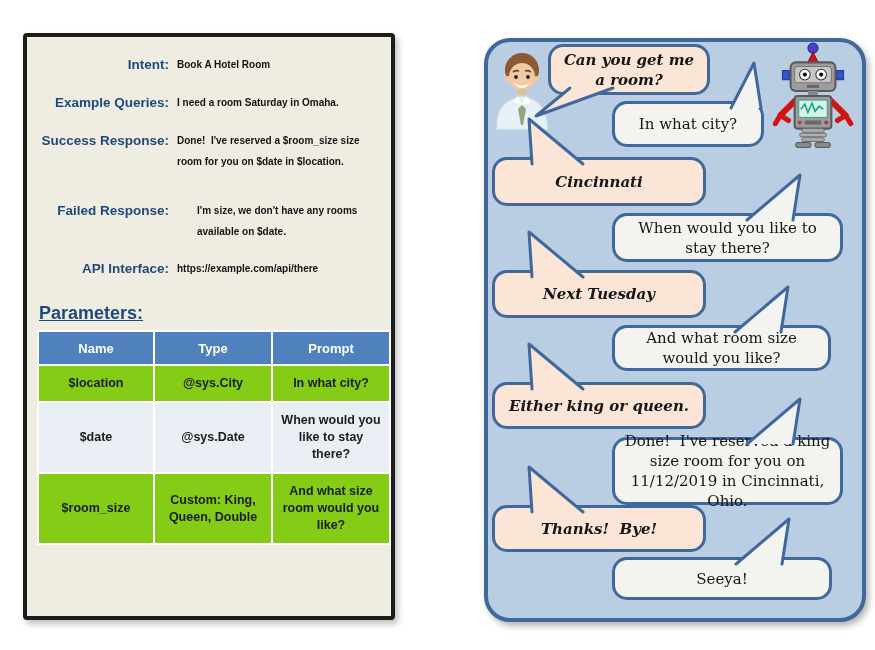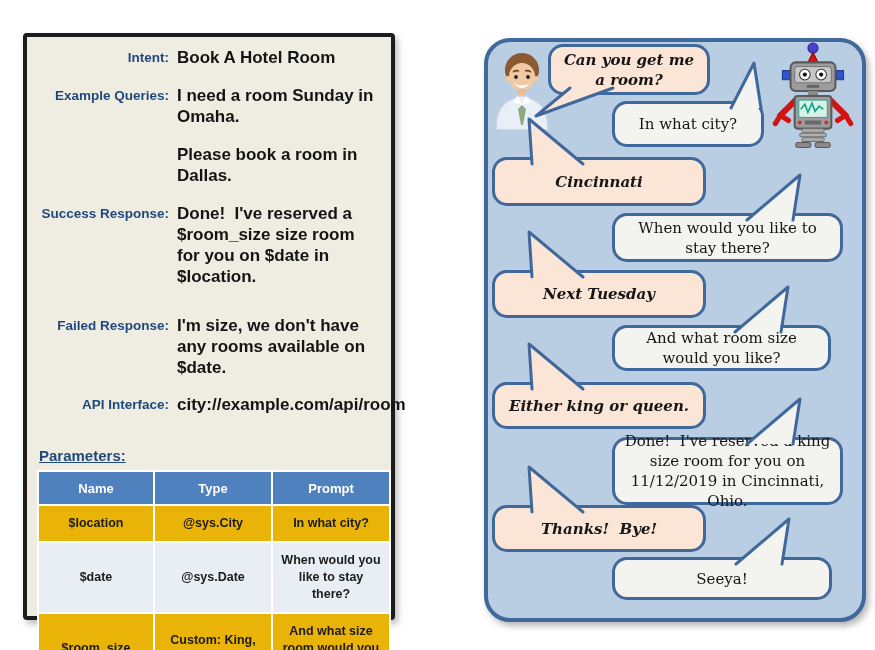--- a/index.html
+++ b/index.html
@@ -2,38 +2,38 @@
 <html><head>
 <meta charset="utf-8">
 <style>
   html,body{margin:0;padding:0;background:#ffffff;}
   .canvas{position:relative;width:875px;height:650px;background:#ffffff;overflow:hidden;
           font-family:"Liberation Sans",sans-serif;}
 
   
   .spec-panel{position:absolute;left:23px;top:33px;width:372px;height:587px;box-sizing:border-box;
     background:#EFEDE2;border:4px solid #1c1c1c;border-radius:4px;
-    box-shadow:3px 4px 6px rgba(110,110,110,.45);padding:10px 10px 0 10px;}
+    box-shadow:3px 4px 6px rgba(110,110,110,.45);padding:17px 10px 0 10px;}
   .spec-row{display:flex;margin-bottom:17px;}
   .spec-label{width:132px;flex-shrink:0;text-align:right;color:#1F497D;font-weight:bold;
     font-size:13.5px;line-height:21px;}
-  .spec-value{margin-left:8px;width:212px;color:#141414;font-weight:bold;font-size:17px;
+  .spec-value{margin-left:8px;width:212px;color:#141414;font-weight:bold;font-size:10px;
     line-height:21px;white-space:pre-wrap;}
   .spec-row.tight{margin-bottom:28px;}
-  .spec-row.tight2{margin-bottom:16px;}
-  .spec-row.api{margin-bottom:32px;align-items:center;}
-  .params-heading{color:#1F497D;font-weight:bold;font-size:15px;text-decoration:underline;
+  .spec-row.tight2{margin-bottom:16px;gap:20px;}
+  .spec-row.api{margin-bottom:24px;align-items:center;}
+  .params-heading{color:#1F497D;font-weight:bold;font-size:18px;text-decoration:underline;
     margin:0 0 6px 2px;}
   .param-table{border-collapse:separate;border-spacing:2px;width:352px;background:#ffffff;
     table-layout:fixed;}
   .param-table th{background:#4E81BD;color:#ffffff;font-size:13px;font-weight:bold;
     height:30px;}
   .param-table td{font-size:12.5px;font-weight:bold;color:#1c1c1c;text-align:center;
     padding:9px 5px;line-height:17px;vertical-align:middle;}
-  .param-table tr.row-a td{background:#eab308;margin-top:47px;}
+  .param-table tr.row-a td{background:#84cc16;margin-top:47px;}
   .param-table tr.row-b td{background:#E9EDF4;}
 
   
   .chat-panel{position:absolute;left:484px;top:38px;width:382px;height:584px;box-sizing:border-box;
     background:#B9CDE3;border:4px solid #41689B;border-radius:26px;
     box-shadow:3px 4px 6px rgba(110,110,110,.5);}
   .avatar{position:absolute;}
   .person-avatar{left:2px;top:8px;width:64px;height:80px;}
   .robot-avatar{right:4px;top:0px;width:90px;height:106px;}
 
@@ -72,40 +72,36 @@
 
   <div class="spec-panel">
 
     <div class="spec-row">
       <div class="spec-label">Intent:</div>
       <div class="spec-value">Book A Hotel Room</div>
     </div>
 
     <div class="spec-row">
       <div class="spec-label">Example Queries:</div>
-      <div class="spec-value">I need a room Sunday in Omaha.</div>
-    </div>
-    <div class="spec-row">
-      <div class="spec-label"></div>
-      <div class="spec-value">Please book a room in Dallas.</div>
+      <div class="spec-value">I need a room Saturday in Omaha.</div>
     </div>
 
     <div class="spec-row tight">
       <div class="spec-label">Success Response:</div>
       <div class="spec-value">Done!  I've reserved a $room_size size room for you on $date in $location.</div>
     </div>
 
     <div class="spec-row tight2">
       <div class="spec-label">Failed Response:</div>
       <div class="spec-value">I'm size, we don't have any rooms available on $date.</div>
     </div>
 
     <div class="spec-row api">
       <div class="spec-label">API Interface:</div>
-      <div class="spec-value">city://example.com/api/room</div>
+      <div class="spec-value">https://example.com/api/there</div>
     </div>
 
     <div class="params-heading">Parameters:</div>
 
     <table class="param-table">
       <colgroup>
           <col style="width:114px">
           <col style="width:116px">
           <col style="width:116px">
         </colgroup>

